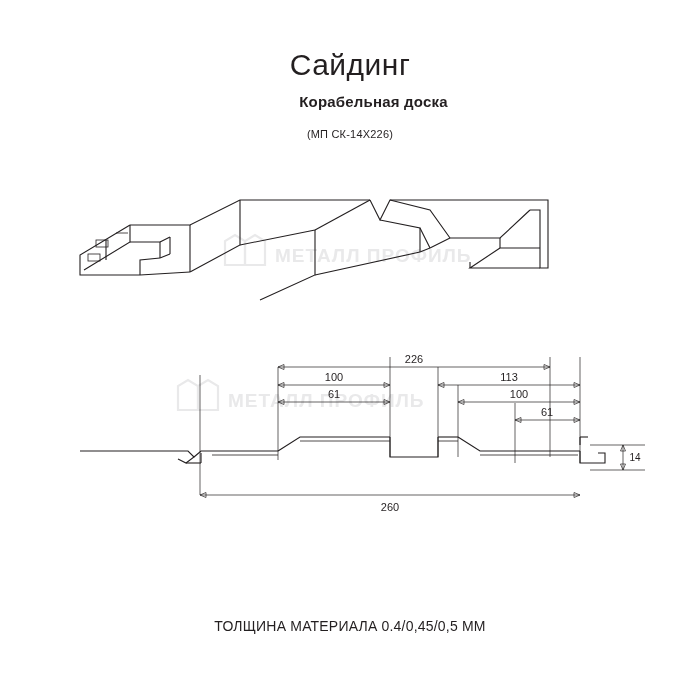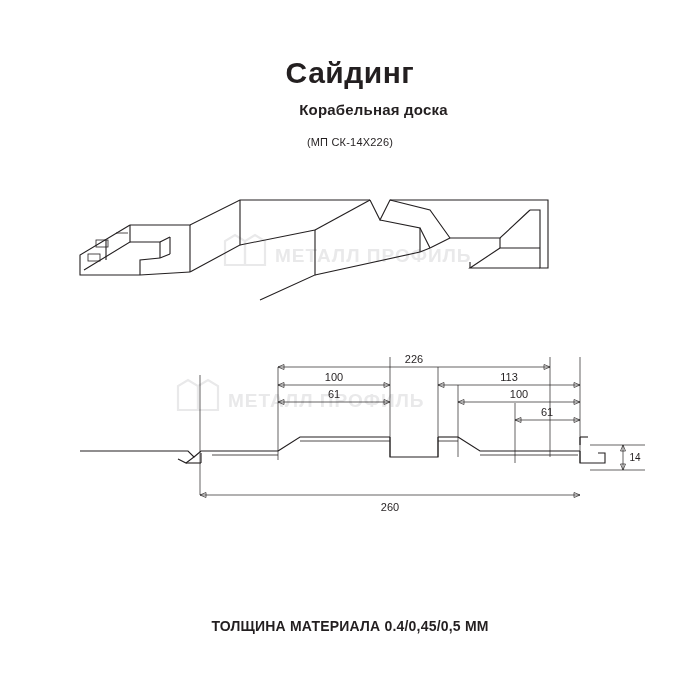--- a/index.html
+++ b/index.html
@@ -23,24 +23,24 @@
   
   .header {
     position: absolute;
     top: 48px;
     left: 0;
     width: 700px;
     text-align: center;
   }
   .title {
     font-size: 30px;
-    font-weight: bold;
+    font-weight: normal;
     letter-spacing: 0.5px;
     line-height: 1.1;
-    margin: 8px;
+    margin: 0;
   }
   .subtitle {
     font-size: 15px;
     font-weight: bold;
     margin-top: 12px;
     letter-spacing: 0.2px;
     margin-left: 47px;
   }
   .code {
     font-size: 11px;
@@ -49,21 +49,21 @@
   }
 
   
   .footer {
     position: absolute;
     top: 618px;
     left: 0;
     width: 700px;
     text-align: center;
     font-size: 14px;
-    font-weight: bold;
+    font-weight: normal;
     letter-spacing: 0.2px;
   }
 
   
   .iso-wrap {
     position: absolute;
     top: 180px;
     left: 70px;
     width: 570px;
     height: 135px;

